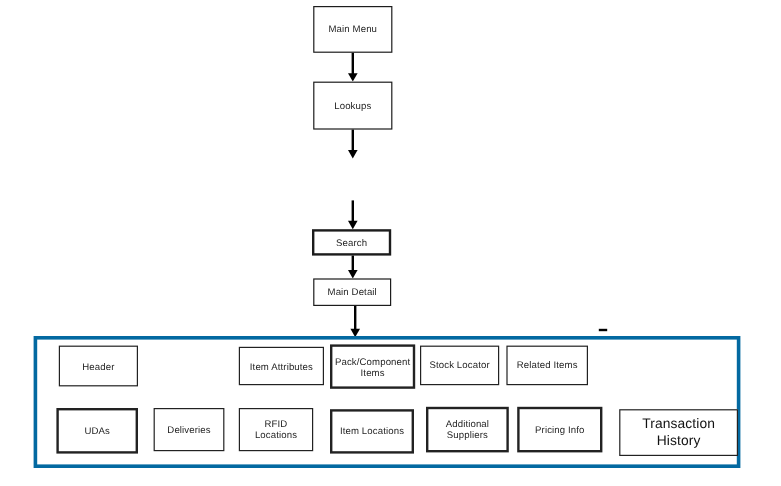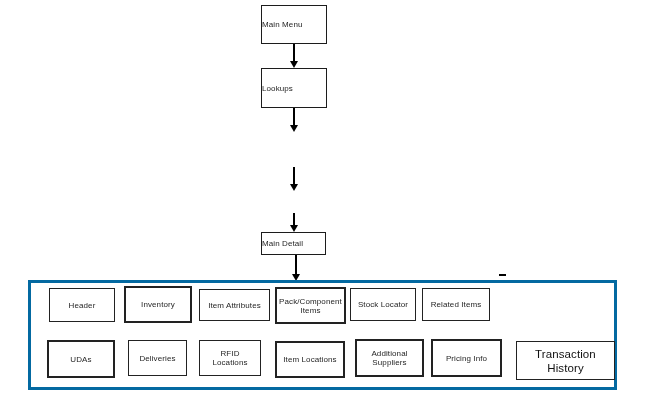--- a/index.html
+++ b/index.html
@@ -14,20 +14,21 @@
     overflow: hidden;
   }
 
   
   .node {
     position: absolute;
     border: 1px solid #1c1c1c;
     background: #ffffff;
     display: flex;
     align-items: center;
+    justify-content: center;
     text-align: center;
   }
   .node.b2 { border-width: 2px; }
   .lbl {
     font-size: 8px;
     line-height: 9px;
     color: #1f1f1f;
     letter-spacing: 0.1px;
   }
 
@@ -103,20 +104,23 @@
     <i class="shaft"></i>
     <i class="head"></i>
   </div>
 
 
   <div class="arrow" style="left:290px;top:167px;height:24px">
     <i class="shaft"></i>
     <i class="head"></i>
   </div>
 
+  <div class="node b2" style="left:260px;top:191px;width:66px;height:22px">
+    <span class="lbl">Search</span>
+  </div>
 
   <div class="arrow" style="left:290px;top:213px;height:19px">
     <i class="shaft"></i>
     <i class="head"></i>
   </div>
 
   <div class="node" style="left:261px;top:232px;width:65px;height:23px">
     <span class="lbl">Main Detail</span>
   </div>
 
@@ -124,23 +128,20 @@
     <i class="shaft"></i>
     <i class="head"></i>
   </div>
 
   <i class="stray"></i>
 
   <div class="panel">
 
     <div class="pbox" style="left:18px;top:5px;width:66px;height:34px">
       <span class="lbl">Header</span>
-    </div>
-    <div class="pbox b2" style="left:93px;top:3px;width:68px;height:37px">
-      <span class="lbl">Inventory</span>
     </div>
     <div class="pbox" style="left:168px;top:6px;width:71px;height:32px">
       <span class="lbl">Item Attributes</span>
     </div>
     <div class="pbox b2" style="left:244px;top:4px;width:71px;height:37px">
       <span class="lbl">Pack/Component Items</span>
     </div>
     <div class="pbox" style="left:319px;top:5px;width:66px;height:33px">
       <span class="lbl">Stock Locator</span>
     </div>

